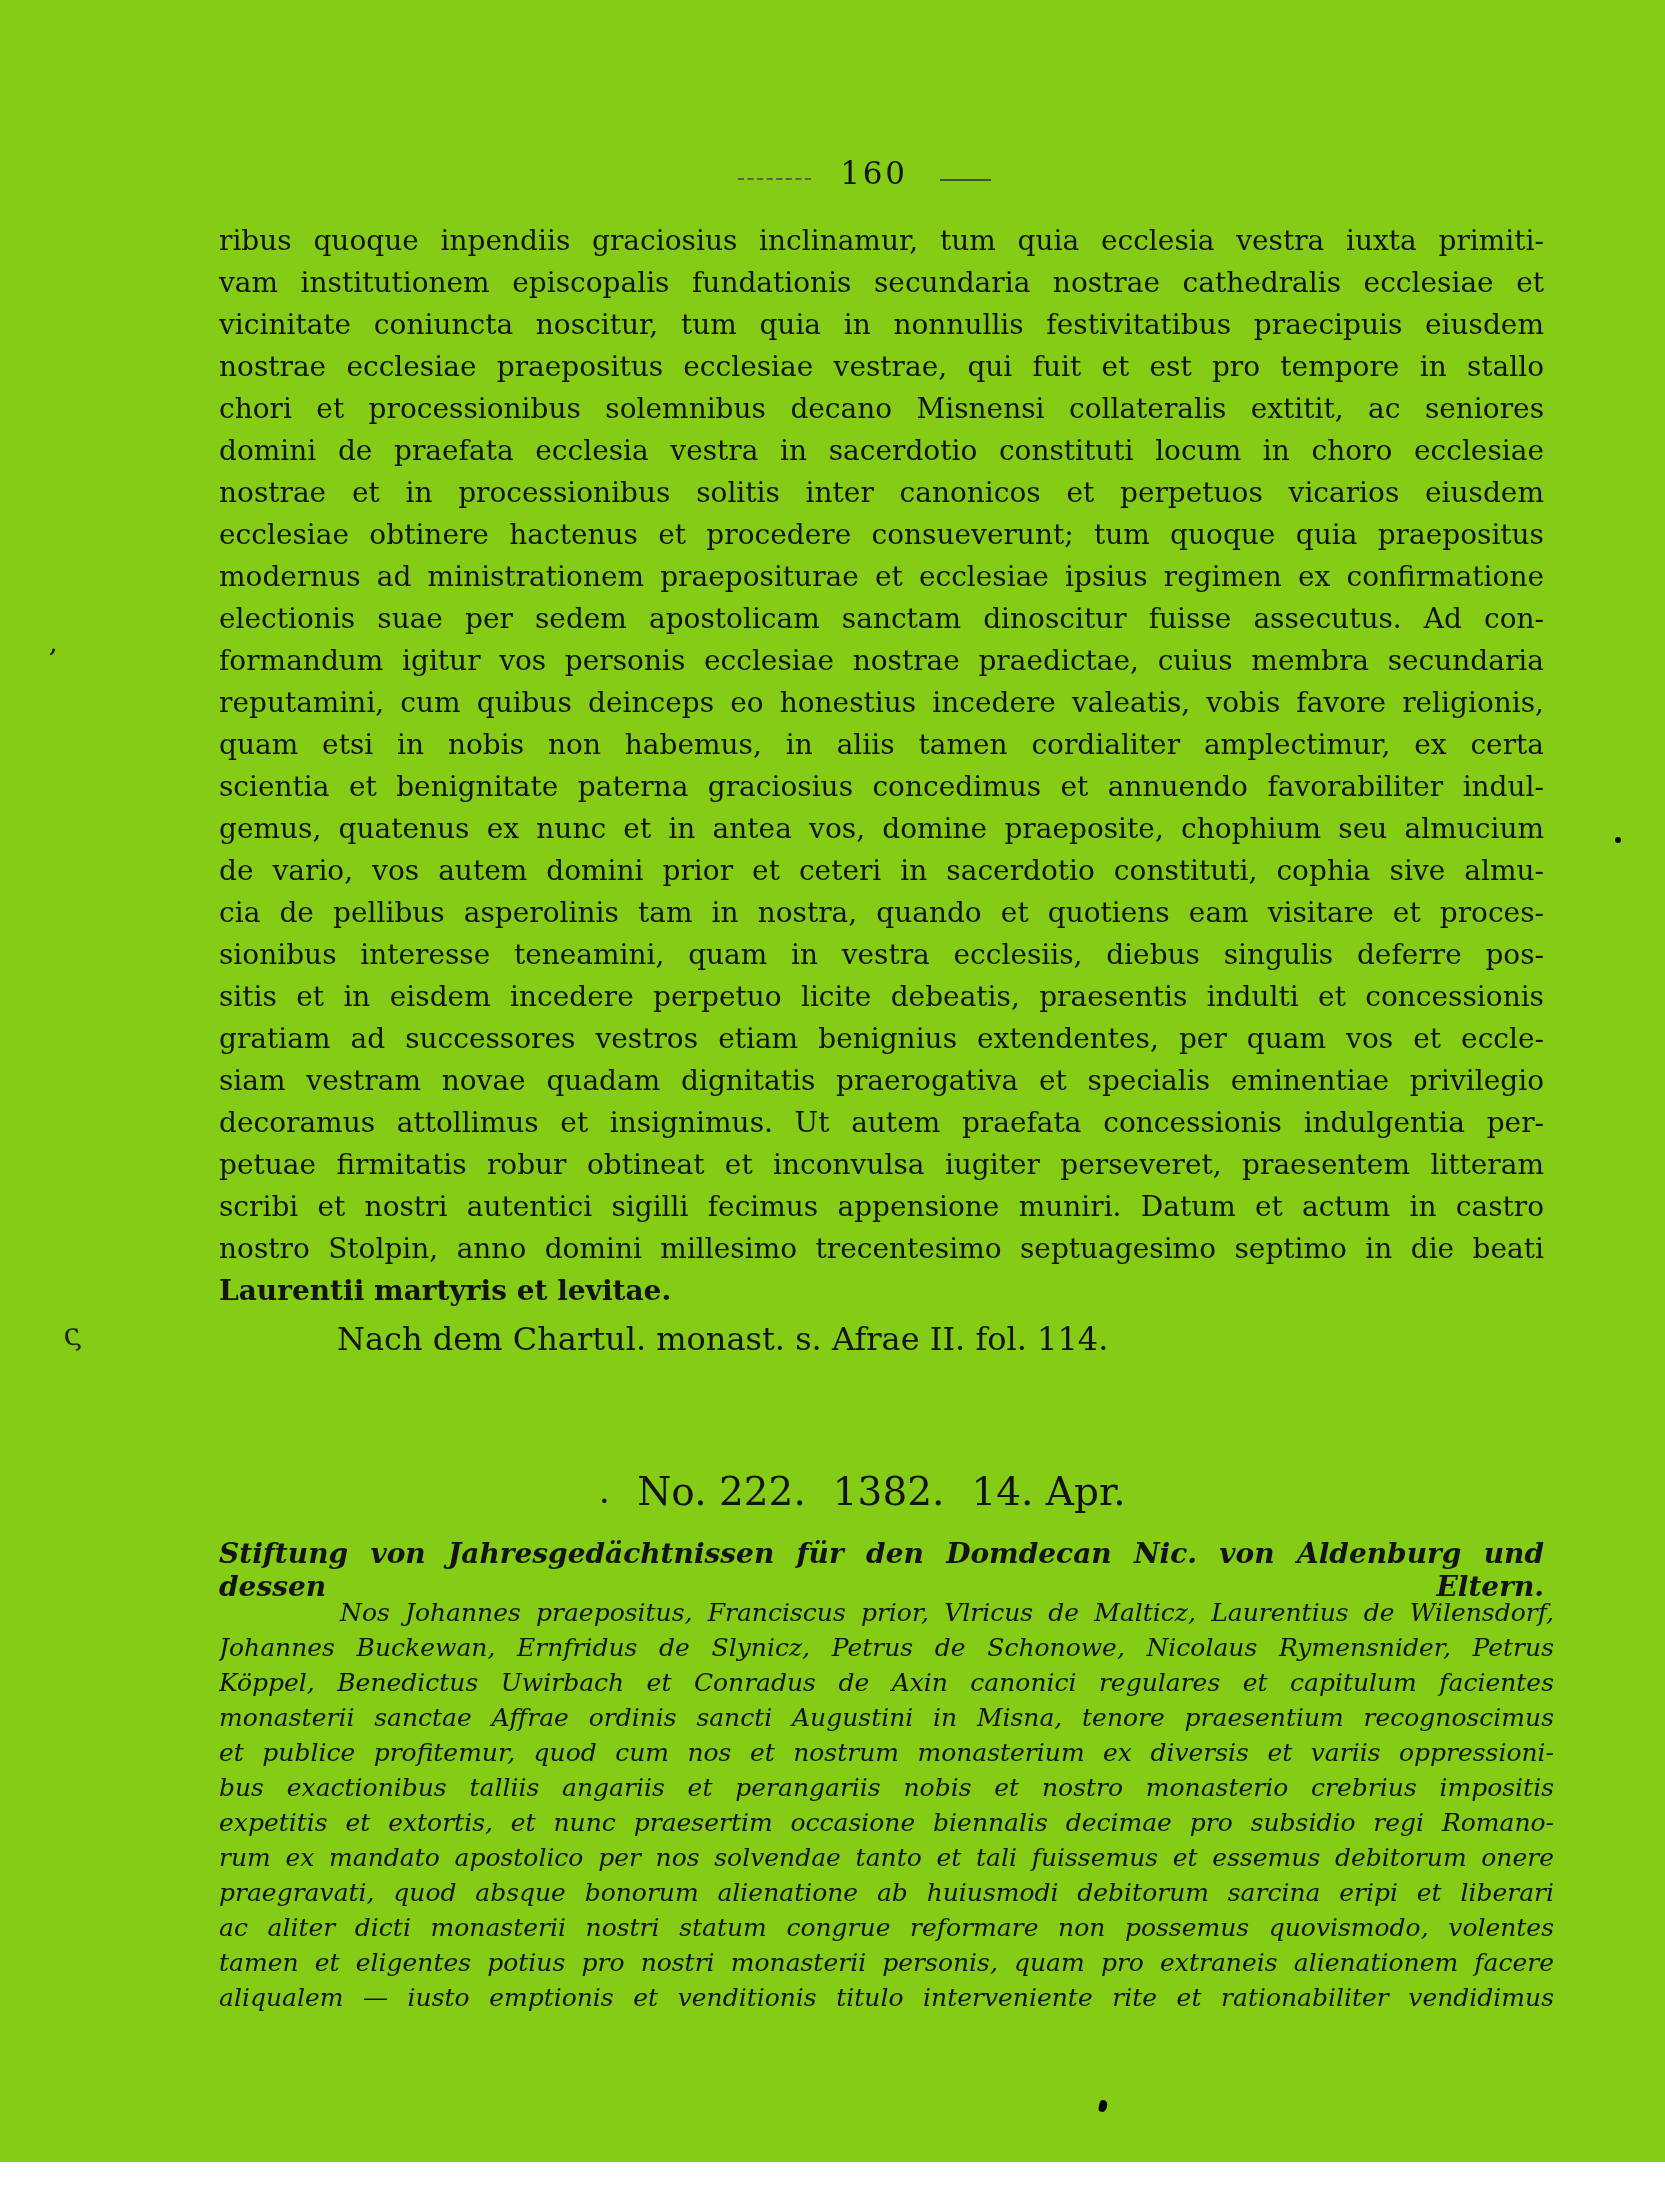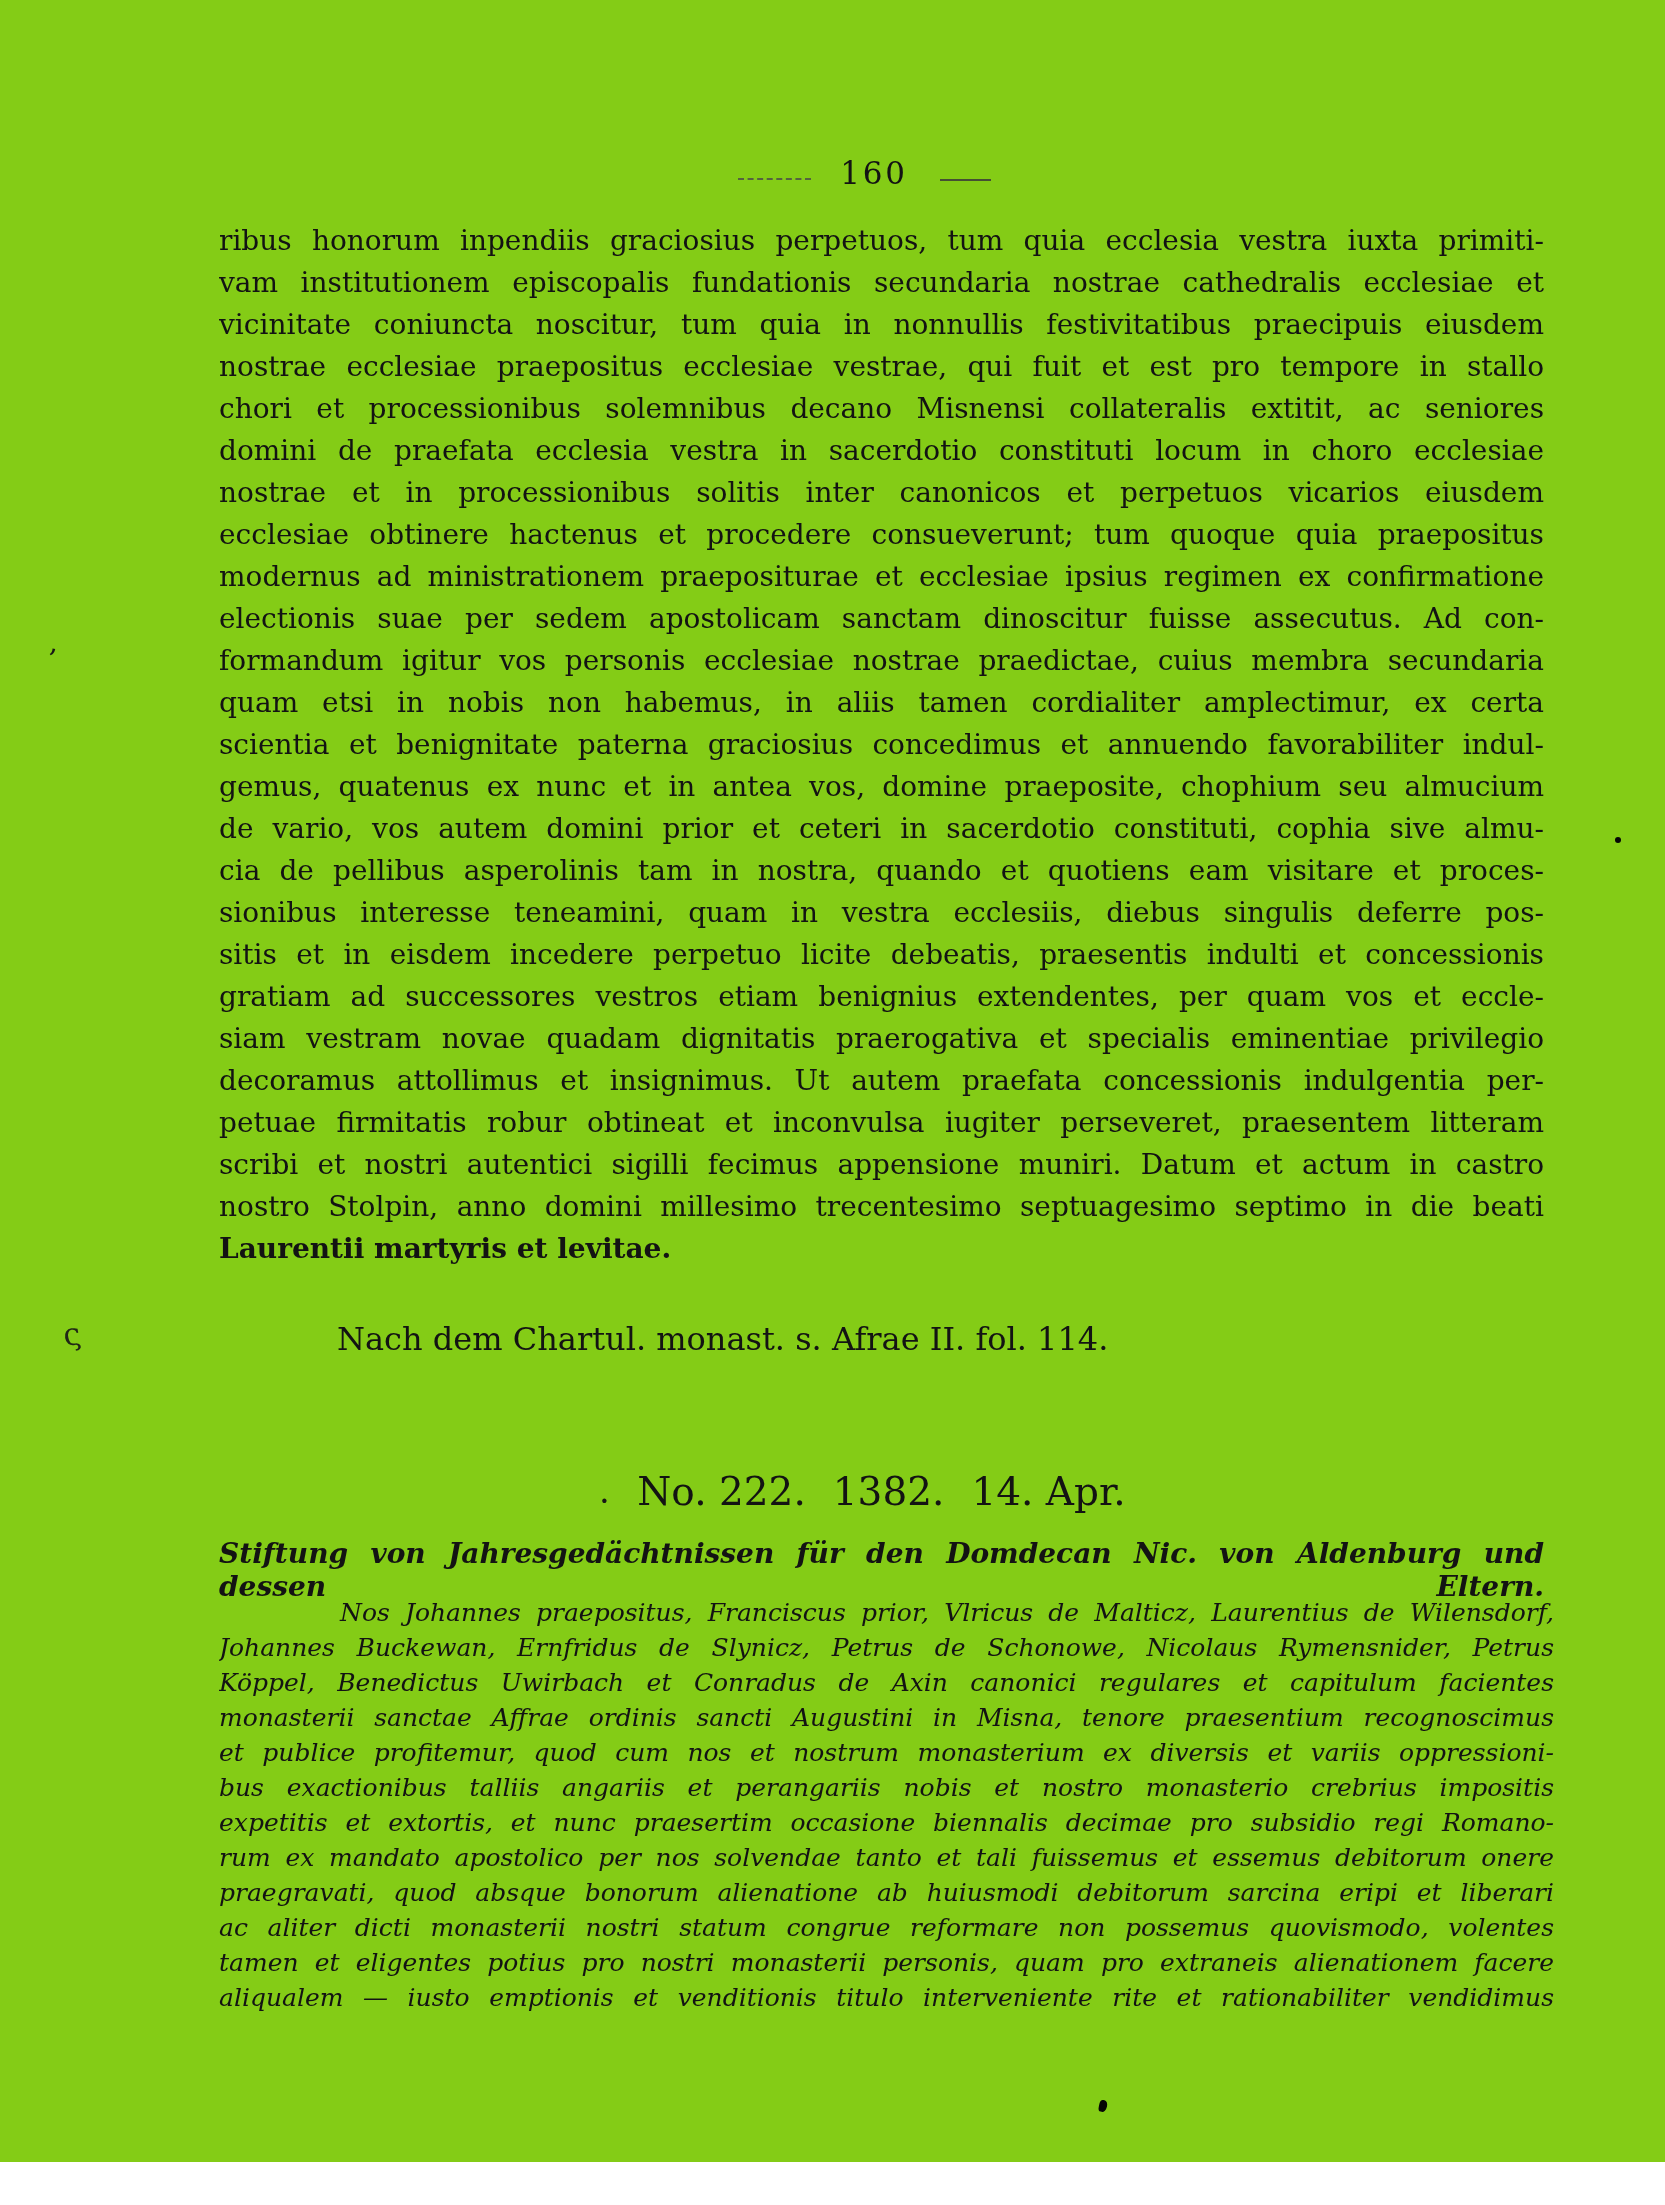--- a/index.html
+++ b/index.html
@@ -75,31 +75,32 @@
 </head>
 <body>
 
 <div class="page">
 
   <div class="head-rule-left"></div>
   <div class="page-number">160</div>
   <div class="head-rule-right"></div>
 
   <div class="charter-221-body endpara">
-      <div class="tline">ribus honorum inpendiis graciosius perpetuos, tum quia ecclesia vestra iuxta primiti-</div>
+      <div class="tline">ribus quoque inpendiis graciosius inclinamur, tum quia ecclesia vestra iuxta primiti-</div>
       <div class="tline">vam institutionem episcopalis fundationis secundaria nostrae cathedralis ecclesiae et</div>
       <div class="tline">vicinitate coniuncta noscitur, tum quia in nonnullis festivitatibus praecipuis eiusdem</div>
       <div class="tline">nostrae ecclesiae praepositus ecclesiae vestrae, qui fuit et est pro tempore in stallo</div>
       <div class="tline">chori et processionibus solemnibus decano Misnensi collateralis extitit, ac seniores</div>
       <div class="tline">domini de praefata ecclesia vestra in sacerdotio constituti locum in choro ecclesiae</div>
       <div class="tline">nostrae et in processionibus solitis inter canonicos et perpetuos vicarios eiusdem</div>
       <div class="tline">ecclesiae obtinere hactenus et procedere consueverunt; tum quoque quia praepositus</div>
       <div class="tline">modernus ad ministrationem praepositurae et ecclesiae ipsius regimen ex confirmatione</div>
       <div class="tline">electionis suae per sedem apostolicam sanctam dinoscitur fuisse assecutus.  Ad con-</div>
       <div class="tline">formandum igitur vos personis ecclesiae nostrae praedictae, cuius membra secundaria</div>
+      <div class="tline">reputamini, cum quibus deinceps eo honestius incedere valeatis, vobis favore religionis,</div>
       <div class="tline">quam etsi in nobis non habemus, in aliis tamen cordialiter amplectimur, ex certa</div>
       <div class="tline">scientia et benignitate paterna graciosius concedimus et annuendo favorabiliter indul-</div>
       <div class="tline">gemus, quatenus ex nunc et in antea vos, domine praeposite, chophium seu almucium</div>
       <div class="tline">de vario, vos autem domini prior et ceteri in sacerdotio constituti, cophia sive almu-</div>
       <div class="tline">cia de pellibus asperolinis tam in nostra, quando et quotiens eam visitare et proces-</div>
       <div class="tline">sionibus interesse teneamini, quam in vestra ecclesiis, diebus singulis deferre pos-</div>
       <div class="tline">sitis et in eisdem incedere perpetuo licite debeatis, praesentis indulti et concessionis</div>
       <div class="tline">gratiam ad successores vestros etiam benignius extendentes, per quam vos et eccle-</div>
       <div class="tline">siam vestram novae quadam dignitatis praerogativa et specialis eminentiae privilegio</div>
       <div class="tline">decoramus attollimus et insignimus.  Ut autem praefata concessionis indulgentia per-</div>

